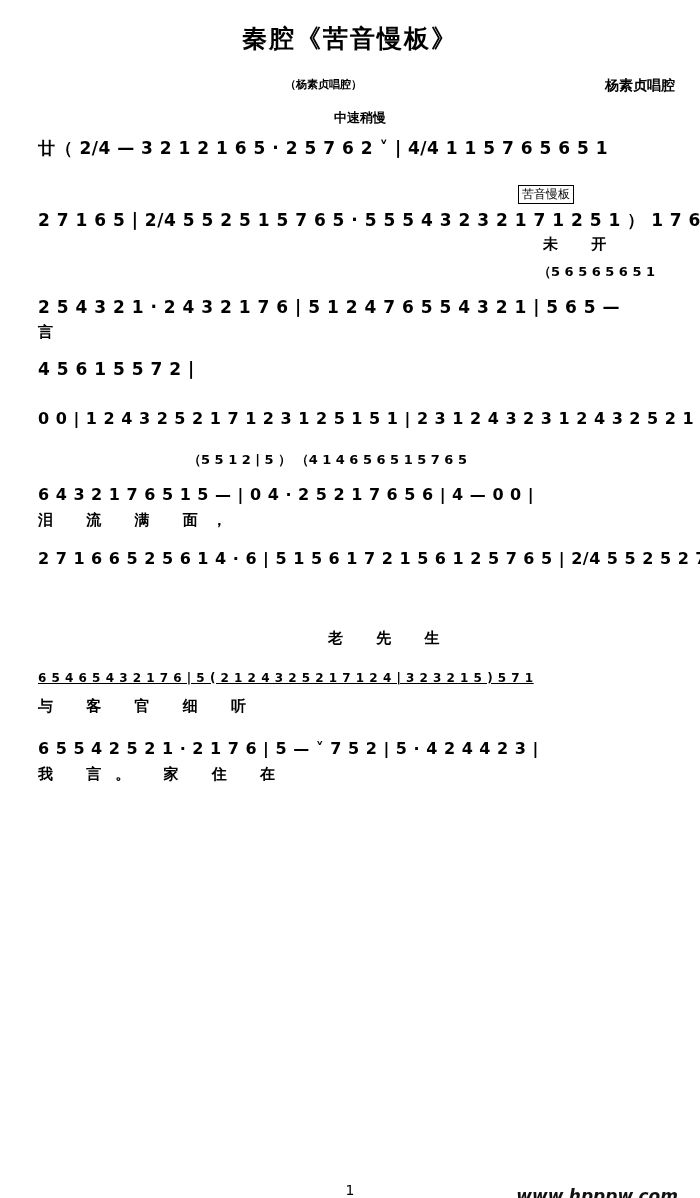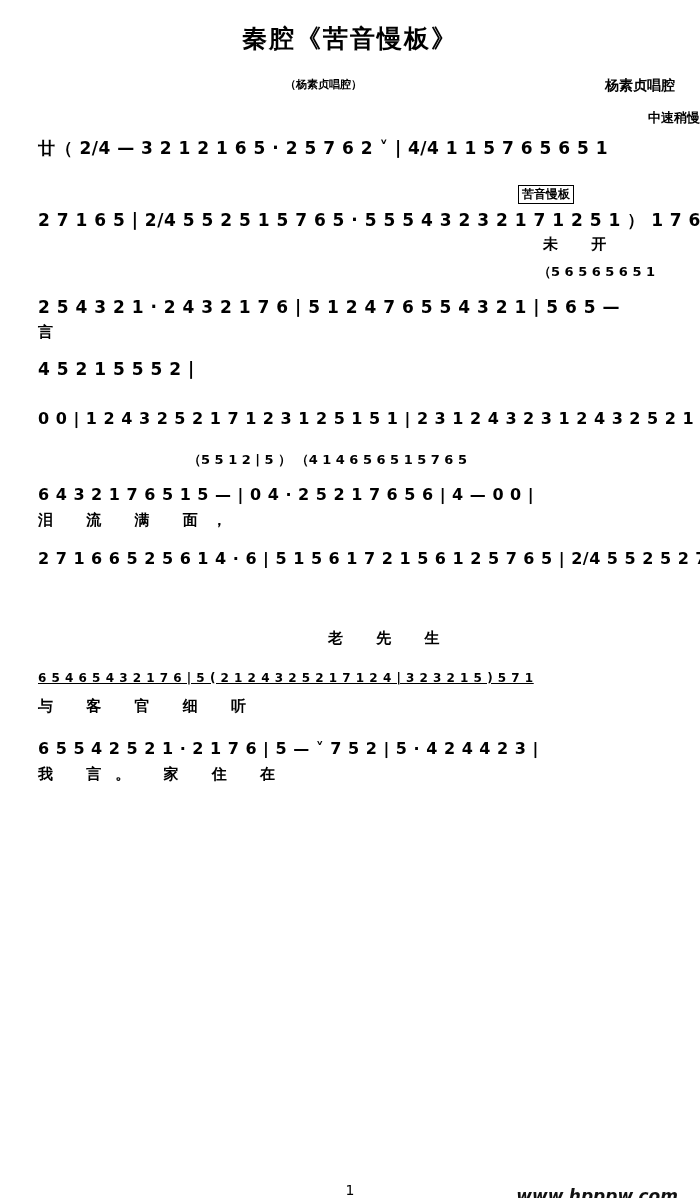--- a/index.html
+++ b/index.html
@@ -43,21 +43,21 @@
   }
   .sub-right {
     position: absolute;
     right: 25px;
     top: 0;
     font-family: "DejaVu Sans", sans-serif;
     font-weight: bold;
     font-size: 14px;
   }
   .tempo {
-    text-align: right;
+    text-align: center;
     font-family: "DejaVu Sans", sans-serif;
     font-weight: bold;
     font-size: 13px;
     margin-top: 6px;
     padding-left: 20px;
   }
   .score {
     margin: 10px 38px 0 38px;
     position: relative;
   }
@@ -91,21 +91,21 @@
     font-weight: bold;
     font-size: 13px;
     white-space: nowrap;
   }
   .boxed {
     display: inline-block;
     border: 1px solid #000;
     padding: 0 3px;
     font-size: 12px;
     font-family: "DejaVu Sans", sans-serif;
-    font-weight: bold;
+    font-weight: normal;
   }
   .footer-num {
     position: absolute;
     bottom: 22px;
     left: 0;
     width: 700px;
     text-align: center;
     font-family: "DejaVu Sans", sans-serif;
     font-size: 14px;
   }
@@ -162,21 +162,21 @@
     <div class="sys" style="height:74px;">
       <span class="anno" style="left:500px;top:-16px;">（5 6 5 6    5 6 5 1</span>
       <div class="sysrow" style="top:18px;position:relative;">
         <span class="notes">2   5   4 3 2   1 · 2 4 3   2 1 7 6  |  5   1 2 4   7 6 5   5 4 3 2 1  |  5 6  5   —</span>
         <span class="lyrics" style="left:0px;">言</span>
       </div>
     </div>
 
     <div class="sys" style="height:44px;">
       <div class="sysrow">
-        <span class="notes">4 5 2 1   5 5 5 2  |</span>
+        <span class="notes">4 5 6 1   5 5 7 2  |</span>
       </div>
     </div>
 
     <div class="sys" style="height:50px;">
       <div class="sysrow">
         <span class="notes" style="font-size:16px;">0     0     | 1 2 4 3   2 5 2 1   7 1 2 3 1 2   5 1 5 1  | 2 3 1 2   4 3 2 3   1 2 4 3   2 5 2 1  |</span>
       </div>
     </div>
 
 

